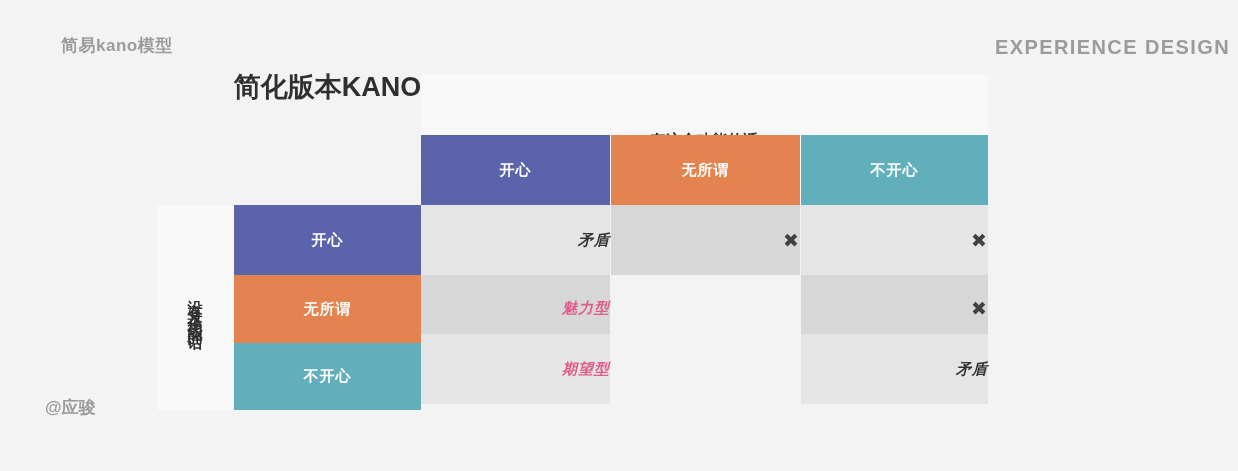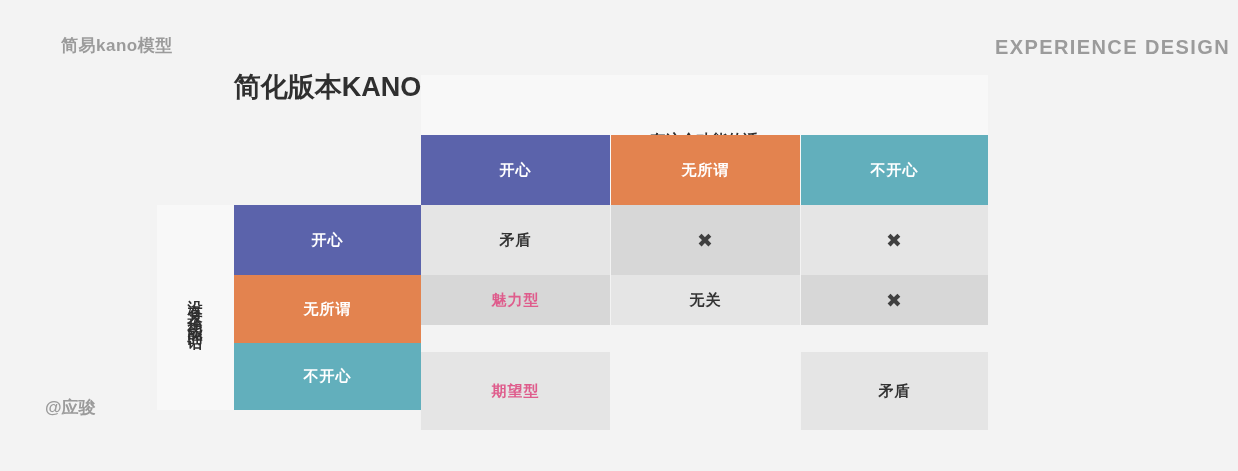--- a/index.html
+++ b/index.html
@@ -157,31 +157,32 @@
   }
   .row-head.r0 { top: 135px; height: 70px; }
   .row-head.r1 { top: 205px; height: 68px; }
   .row-head.r2 { top: 273px; height: 67px; }
 
   
   .cell {
     position: absolute;
     display: flex;
     align-items: center;
-    justify-content: center;
+    justify-content: flex-end;
     font-size: 15px;
     font-weight: bold;
     letter-spacing: 1px;
+    font-style: italic;
   }
   .cell.x0 { left: 264px; width: 189px; }
   .cell.x1 { left: 454px; width: 189px; }
   .cell.x2 { left: 644px; width: 187px; }
   .cell.y0 { top: 135px; height: 70px; }
-  .cell.y1 { top: 205px; height: 50px; }
-  .cell.y2 { top: 282px; height: 78px; }
+  .cell.y1 { top: 205px; height: 67px; }
+  .cell.y2 { top: 264px; height: 70px; }
 
   .bg-light { background: #e5e5e5; }
   .bg-dark  { background: #d7d7d7; }
 
   .txt-dark { color: #333333; }
   .txt-pink { color: #df5c8c; }
   .mark-x   { color: #404040; font-size: 19px; font-weight: bold; }
 </style>
 </head>
 <body>
@@ -232,23 +233,20 @@
   <div class="cell y0 x1 bg-dark">
     <span class="mark-x">✖</span>
   </div>
   <div class="cell y0 x2 bg-light">
     <span class="mark-x">✖</span>
   </div>
 
   <div class="cell y1 x0 bg-dark">
     <span class="txt-pink">魅力型</span>
   </div>
-  <div class="cell y1 x1 bg-light">
-    <span class="txt-dark">无关</span>
-  </div>
   <div class="cell y1 x2 bg-dark">
     <span class="mark-x">✖</span>
   </div>
 
   <div class="cell y2 x0 bg-light">
     <span class="txt-pink">期望型</span>
   </div>
   <div class="cell y2 x2 bg-light">
     <span class="txt-dark">矛盾</span>
   </div>

